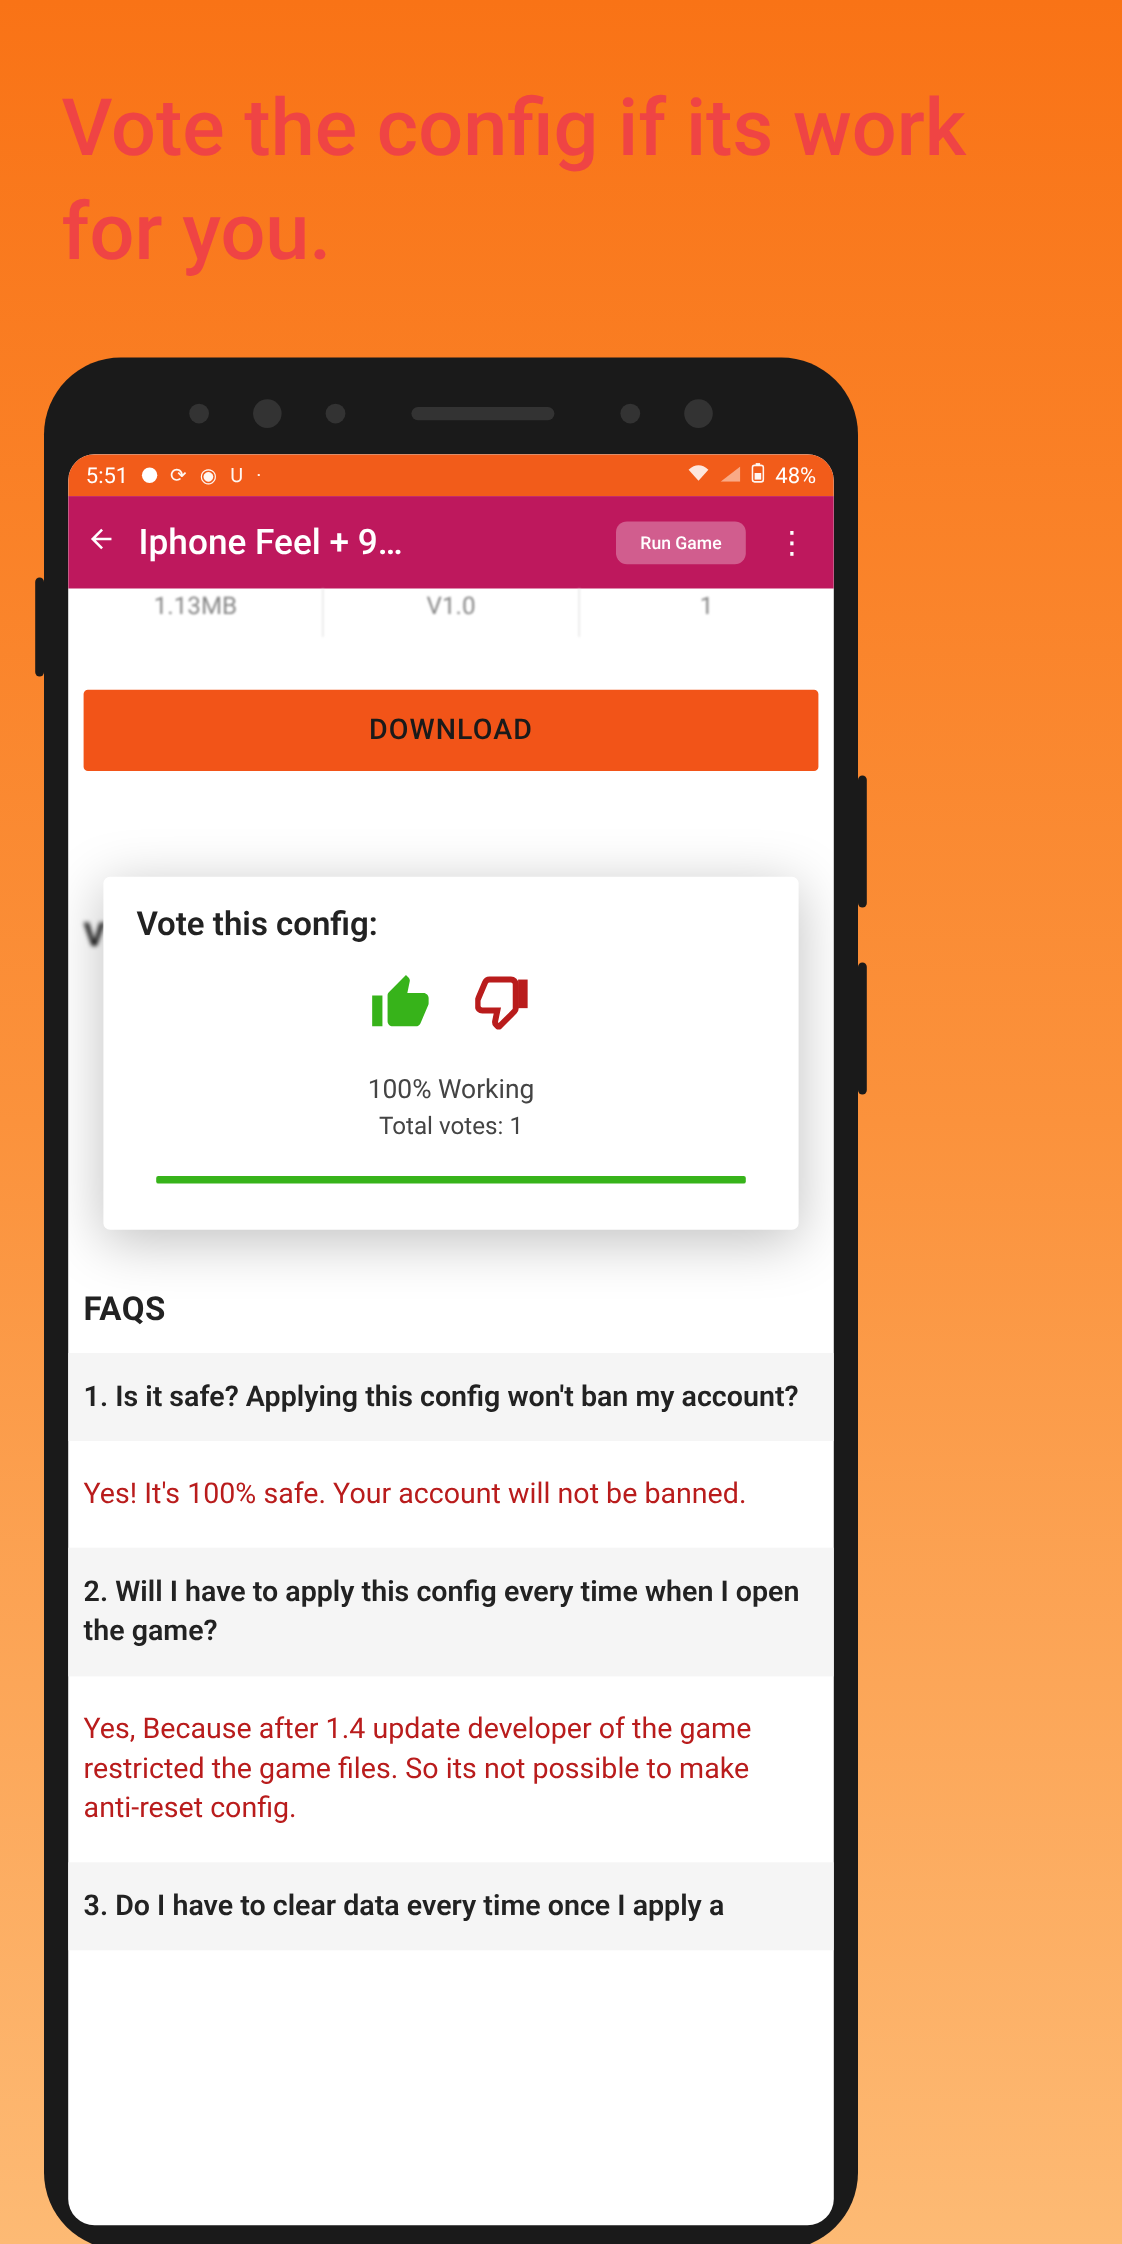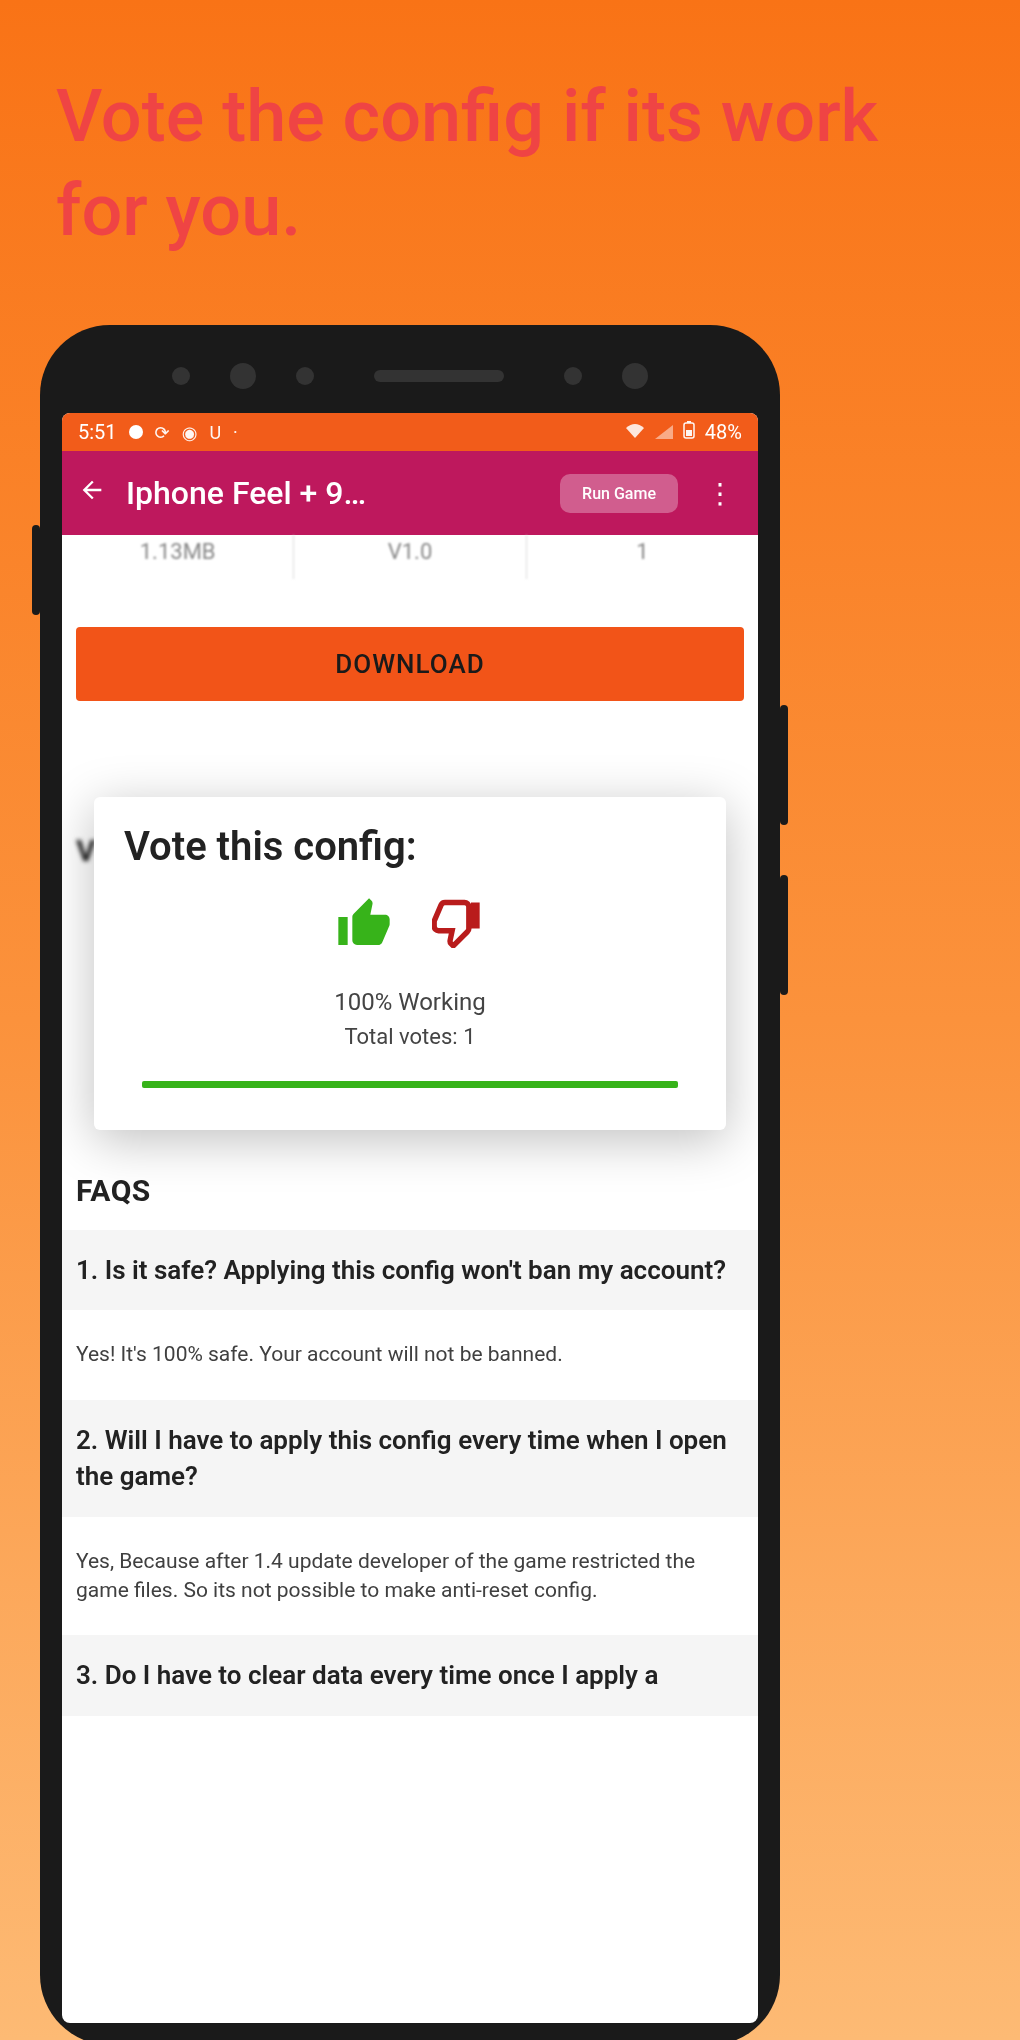--- a/index.html
+++ b/index.html
@@ -42,21 +42,21 @@
     width: 130px; height: 12px;
     background: #333; border-radius: 6px;
   }
   .cam-dot { width: 18px; height: 18px; background: #333; border-radius: 50%; }
   .cam-dot.big { width: 26px; height: 26px; }
   .notch-group { display: flex; gap: 40px; align-items: center; }
   .phone-screen {
     width: 100%;
     height: 100%;
     background: #fff;
-    border-radius: 8px;
+    border-radius: 24px;
     overflow: hidden;
     margin-top: 66px;
     height: calc(100% - 66px);
     position: relative;
   }
   .side-btn {
     position: absolute;
     background: #1a1a1a;
     width: 8px;
     border-radius: 4px;
@@ -151,21 +151,21 @@
     position: absolute;
     left: 32px;
     right: 32px;
     top: 384px;
     background: #fff;
     border-radius: 6px;
     box-shadow: 0 10px 50px rgba(0,0,0,0.25);
     padding: 26px 30px 42px 30px;
   }
   .vote-title {
-    font-size: 40px;
+    font-size: 30px;
     font-weight: 600;
     color: #222;
     margin-bottom: 26px;
   }
   .thumbs-row {
     display: flex;
     justify-content: center;
     gap: 40px;
     margin-bottom: 18px;
   }
@@ -202,22 +202,22 @@
     background: #f5f5f5;
     padding: 22px 14px;
     font-size: 26px;
     font-weight: 600;
     color: #222;
     line-height: 1.4;
     margin: 0 -14px;
   }
   .faq-a {
     padding: 30px 14px 30px 0;
-    font-size: 21px;
-    color: #404040;
+    font-size: 26px;
+    color: #b91c1c;
     line-height: 1.4;
   }
 </style>
 </head>
 <body>
 
 <div class="promo-text">Vote the config if its work for you.</div>
 
 <div class="phone-frame">
   <div class="side-btn left1"></div>

